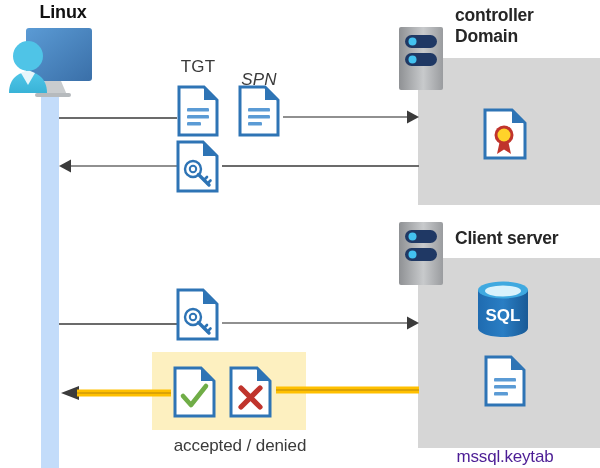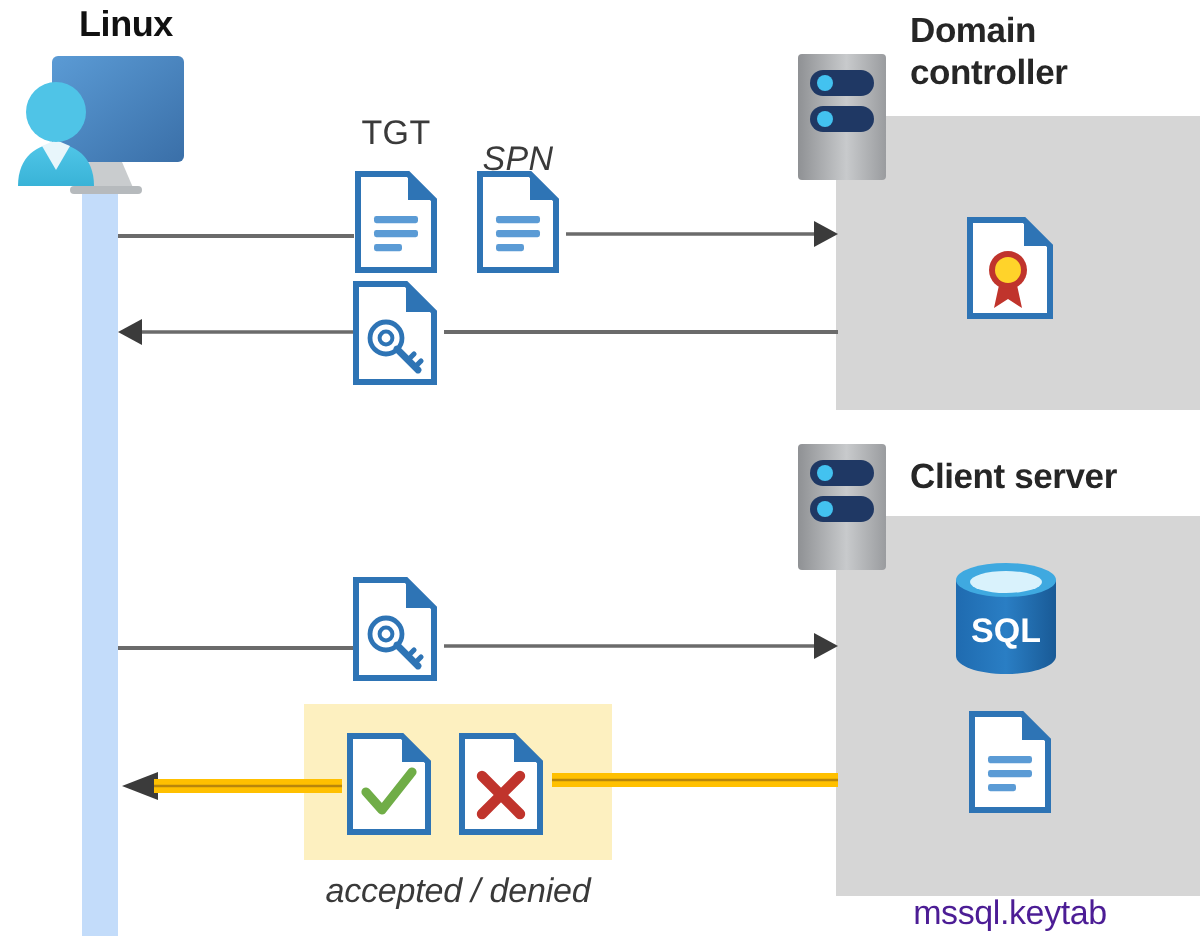--- a/index.html
+++ b/index.html
@@ -73,22 +73,22 @@
   svg { display: block; overflow: visible; }
 </style>
 </head>
 <body>
 
 <div id="stage">
 
   <div class="abs zone-box" style="left:418px; top:58px; width:182px; height:147px;"></div>
 
   <div class="abs zone-title" style="left:455px; top:5px; width:145px;">
+    <div>controller</div>
     <div>Domain</div>
-    <div>controller</div>
   </div>
 
   <div class="abs" style="left:399px; top:27px; width:44px; height:63px;">
     <svg width="44" height="63" viewBox="0 0 44 63">
       <defs>
         <linearGradient id="rackg1" x1="0" y1="0" x2="1" y2="0">
           <stop offset="0" stop-color="#8f9194"></stop>
           <stop offset="0.55" stop-color="#c8cacc"></stop>
           <stop offset="1" stop-color="#9a9c9f"></stop>
         </linearGradient>
@@ -288,15 +288,15 @@
     </svg>
   </div>
 
   <div class="abs" style="left:276px; top:386px; width:143px; height:8px;">
     <svg width="143" height="8" viewBox="0 0 143 8">
       <line x1="0" y1="4" x2="143" y2="4" stroke="#ffc000" stroke-width="7"></line>
       <line x1="0" y1="4" x2="143" y2="4" stroke="#b8860b" stroke-width="1.2"></line>
     </svg>
   </div>
 
-  <div class="abs caption" style="left:134px; top:436px; width:190px;font-style:italic;">accepted / denied</div>
+  <div class="abs caption" style="left:145px; top:436px; width:190px;">accepted / denied</div>
 
 </div>
 
 </body></html>

